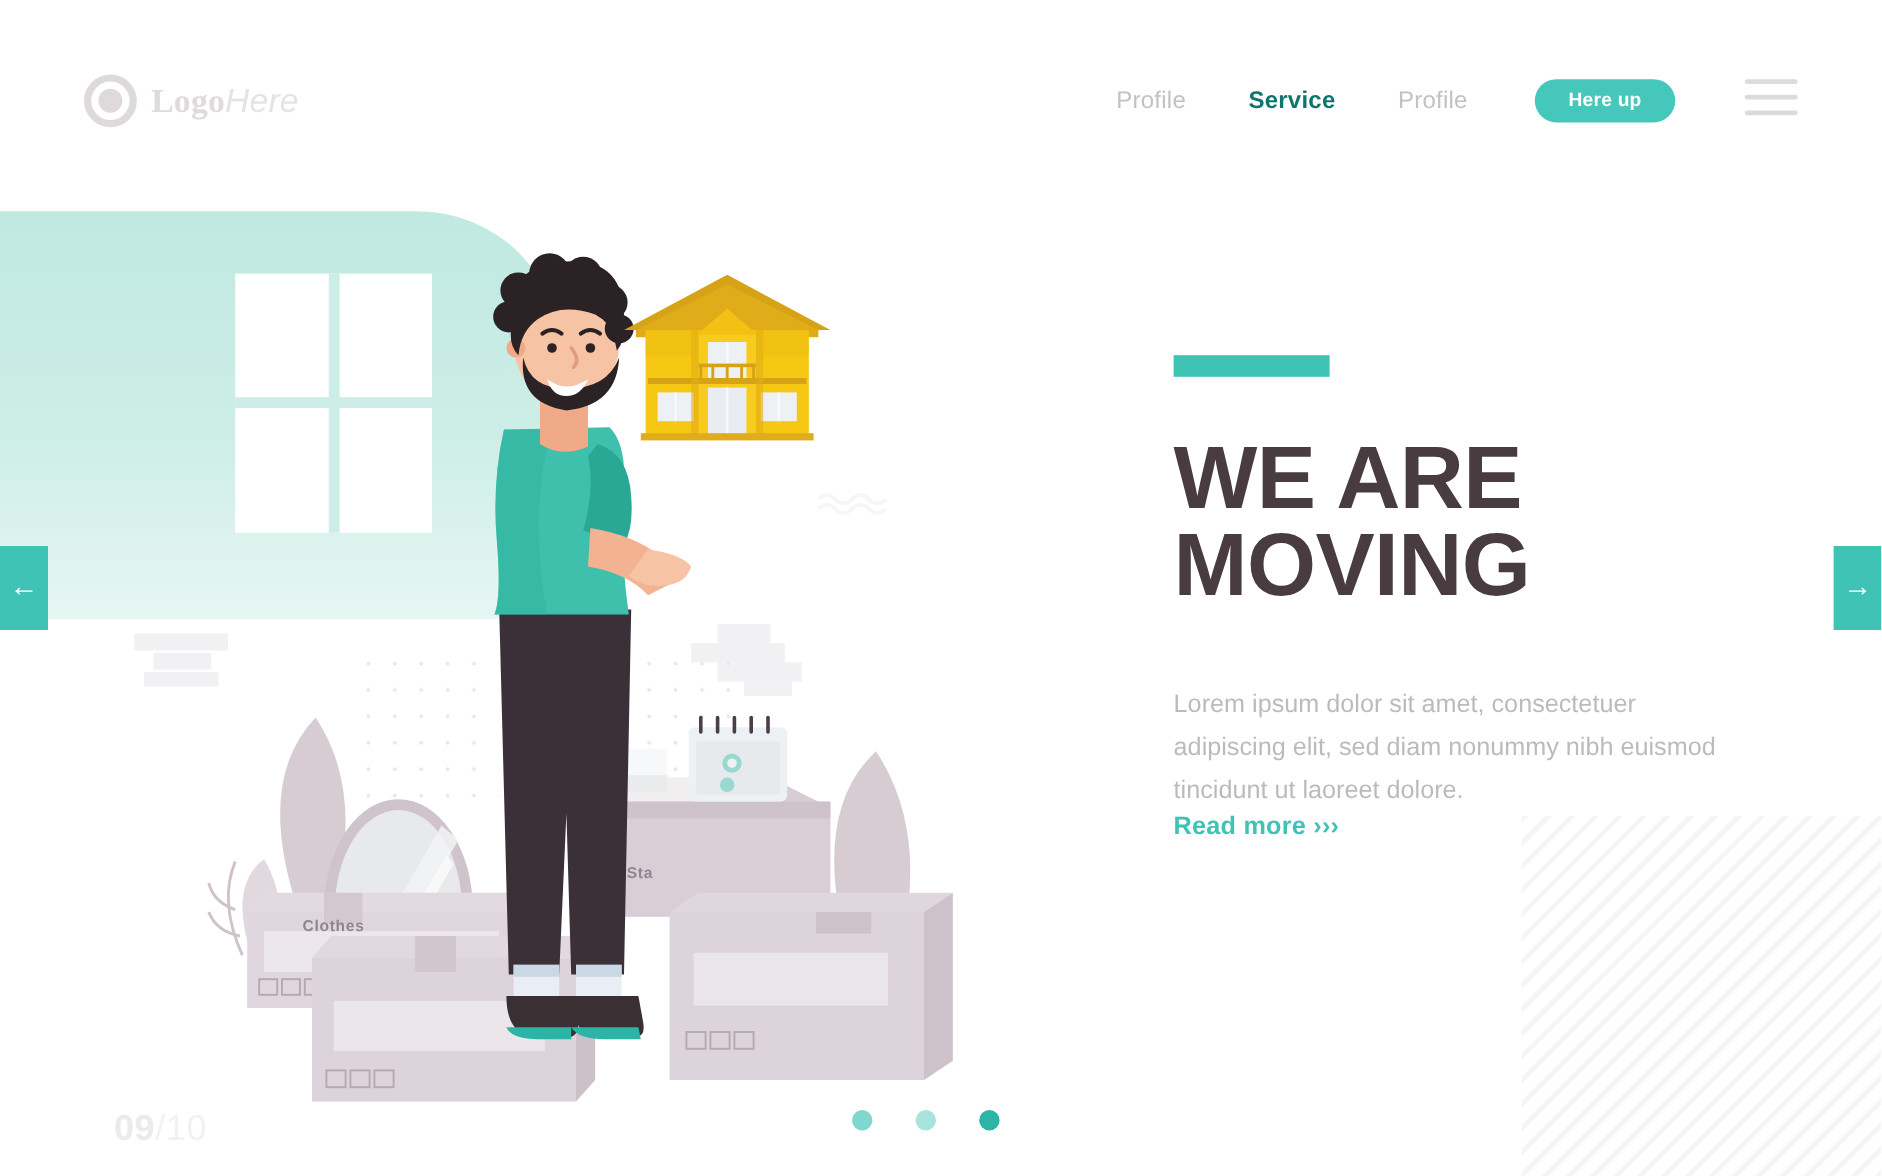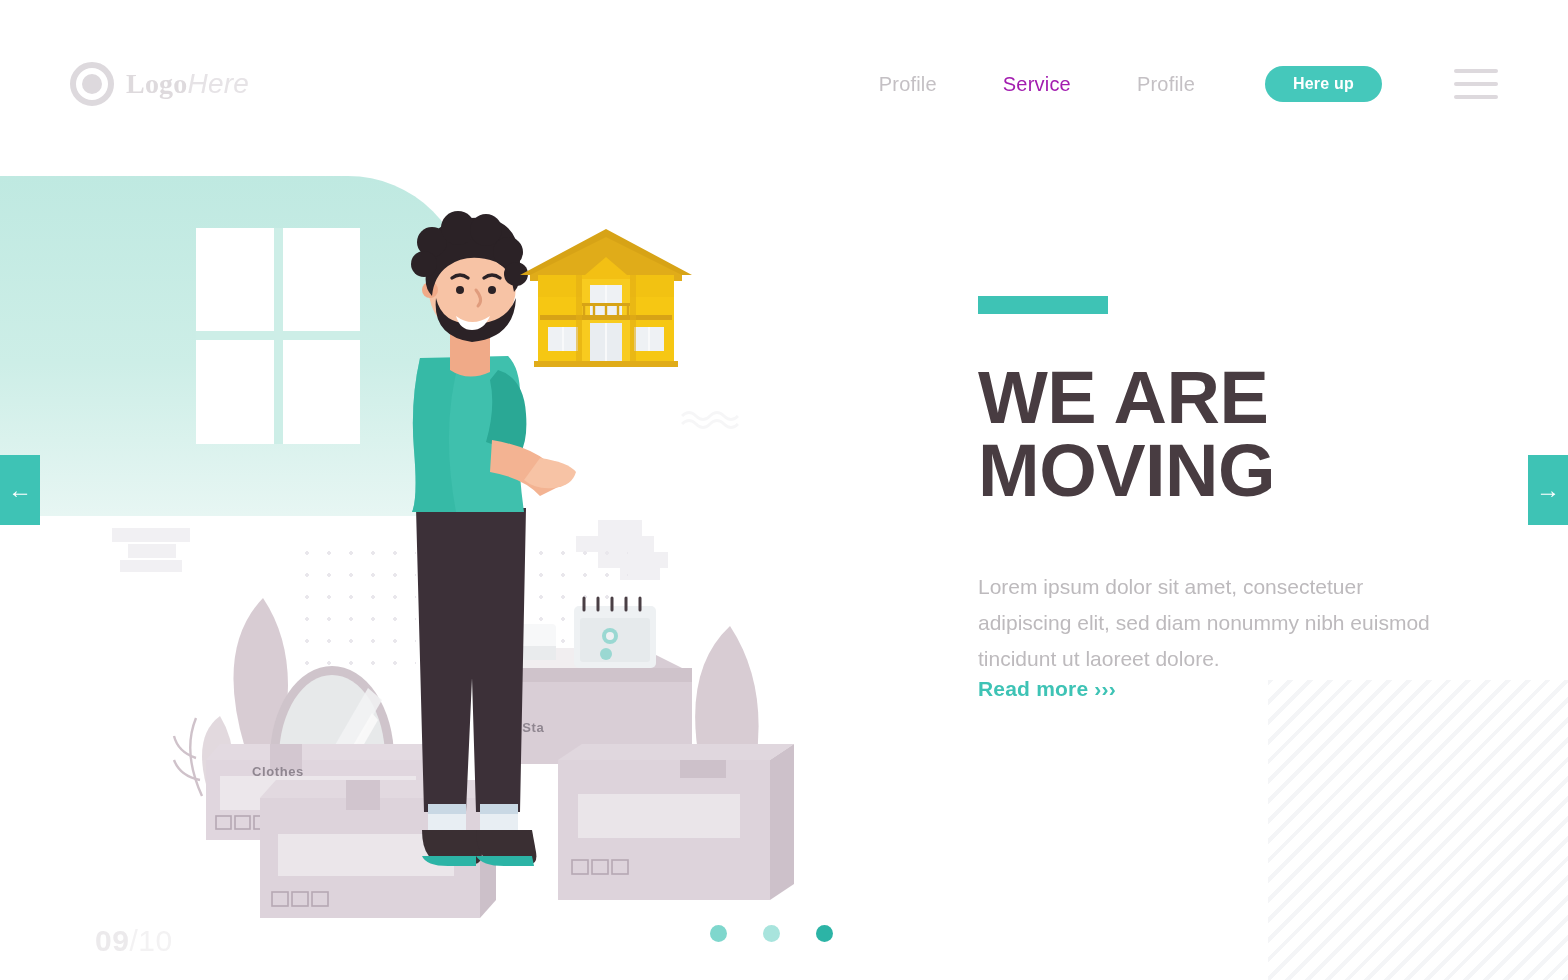--- a/index.html
+++ b/index.html
@@ -29,27 +29,27 @@
   .logo-mark {
     width:44px; height:44px; border-radius:50%;
     border:6px solid #ddd9dd; background:#fff;
     display:flex; align-items:center; justify-content:center;
   }
   .logo-mark .dot { width:20px; height:20px; border-radius:50%; background:#ddd9dd; }
   .logo-text { font-size:28px; letter-spacing:.2px; }
   .logo-text .b { font-weight:700; color:#dedadd;font-family:Liberation Serif, serif; }
   .logo-text .l { font-weight:400; color:#e6e3e6;font-style:italic; }
 
-  .nav { margin-left:auto; display:flex; align-items:center; gap:14px; }
+  .nav { margin-left:auto; display:flex; gap:0; }
   .nav-link {
     font-size:20px; color:#c4c0c4; padding:0 26px; text-decoration:none;
     letter-spacing:.2px; cursor:pointer; background:none; border:none;
     font-family:"Liberation Sans", sans-serif;
   }
-  .nav-link.active { color:#a21caf; font-weight:400; }
+  .nav-link.active { color:#0f766e; font-weight:700; }
   .signup-btn {
     margin-left:30px;
     background:#45c8bb; color:#fff; border:none;
     border-radius:40px; padding:9px 28px; font-size:16px; font-weight:700;
     letter-spacing:.2px; cursor:pointer;
     font-family:"Liberation Sans", sans-serif;
   }
   .burger {
     margin-left:58px; width:44px; height:30px;
     display:flex; flex-direction:column; justify-content:space-between;

